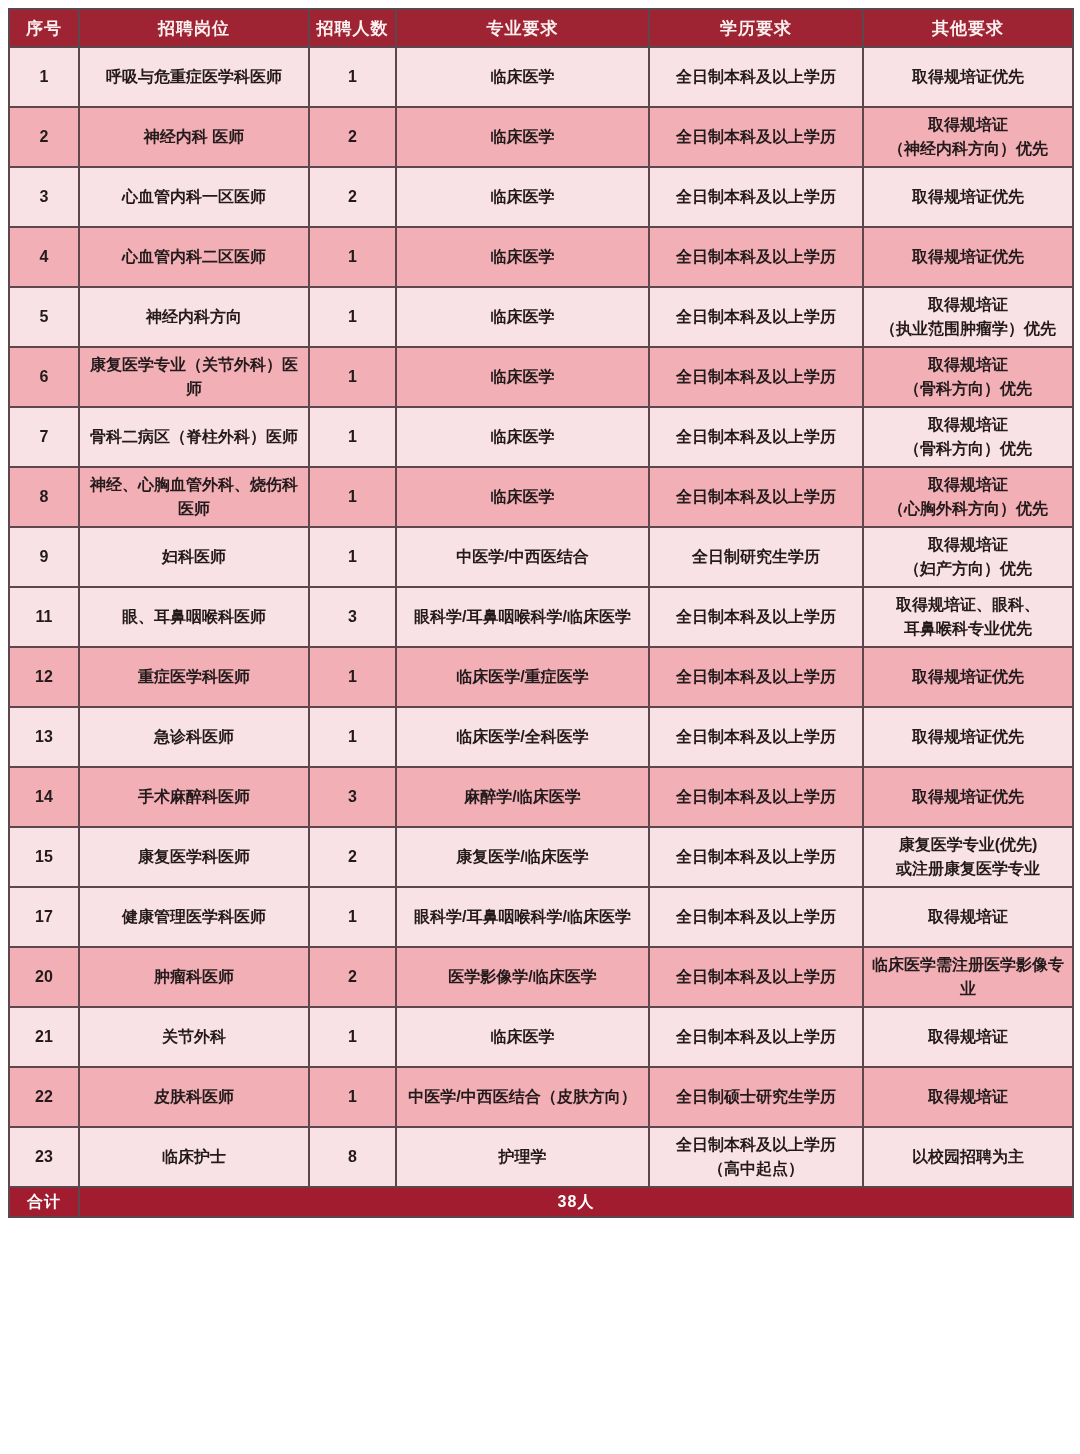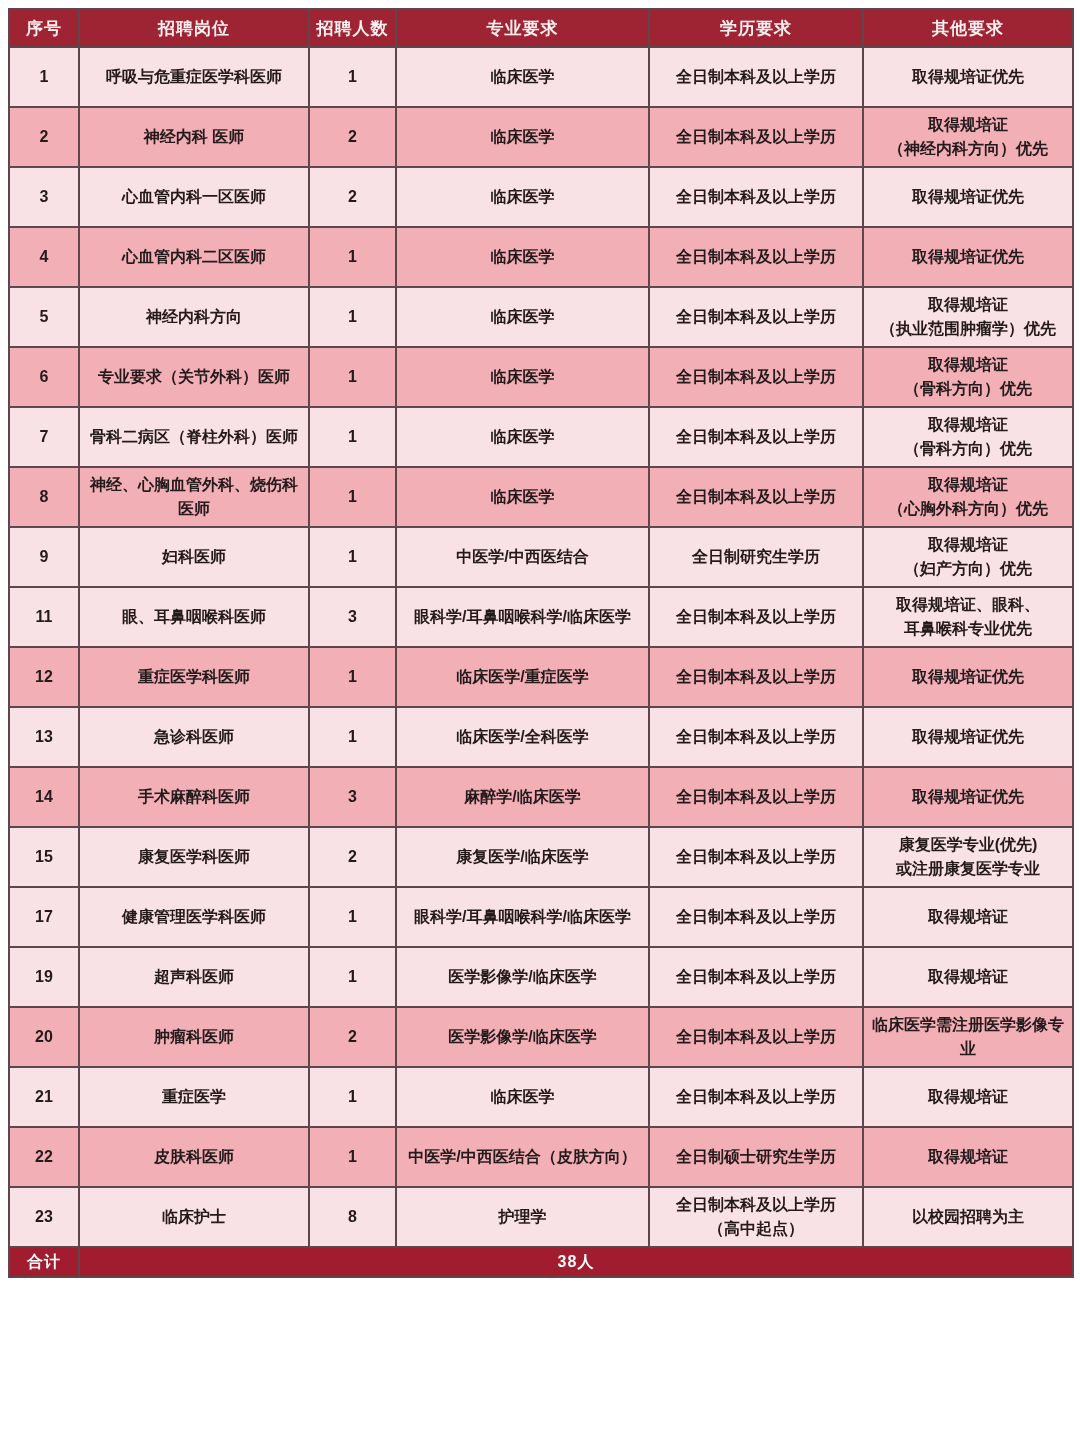--- a/index.html
+++ b/index.html
@@ -122,21 +122,21 @@
     <td>5</td>
     <td>神经内科方向</td>
     <td>1</td>
     <td>临床医学</td>
     <td>全日制本科及以上学历</td>
     <td>取得规培证
 （执业范围肿瘤学）优先</td>
   </tr>
         <tr class="dark">
     <td>6</td>
-    <td>专业要求（关节外科）医师</td>
+    <td>康复医学专业（关节外科）医师</td>
     <td>1</td>
     <td>临床医学</td>
     <td>全日制本科及以上学历</td>
     <td>取得规培证
 （骨科方向）优先</td>
   </tr>
         <tr class="light">
     <td>7</td>
     <td>骨科二病区（脊柱外科）医师</td>
     <td>1</td>
@@ -206,39 +206,31 @@
 或注册康复医学专业</td>
   </tr>
         <tr class="light">
     <td>17</td>
     <td>健康管理医学科医师</td>
     <td>1</td>
     <td>眼科学/耳鼻咽喉科学/临床医学</td>
     <td>全日制本科及以上学历</td>
     <td>取得规培证</td>
   </tr>
-        <tr class="light">
-    <td>19</td>
-    <td>超声科医师</td>
-    <td>1</td>
-    <td>医学影像学/临床医学</td>
-    <td>全日制本科及以上学历</td>
-    <td>取得规培证</td>
-  </tr>
         <tr class="dark">
     <td>20</td>
     <td>肿瘤科医师</td>
     <td>2</td>
     <td>医学影像学/临床医学</td>
     <td>全日制本科及以上学历</td>
     <td>临床医学需注册医学影像专业</td>
   </tr>
         <tr class="light">
     <td>21</td>
-    <td>重症医学</td>
+    <td>关节外科</td>
     <td>1</td>
     <td>临床医学</td>
     <td>全日制本科及以上学历</td>
     <td>取得规培证</td>
   </tr>
         <tr class="dark">
     <td>22</td>
     <td>皮肤科医师</td>
     <td>1</td>
     <td>中医学/中西医结合（皮肤方向）</td>

